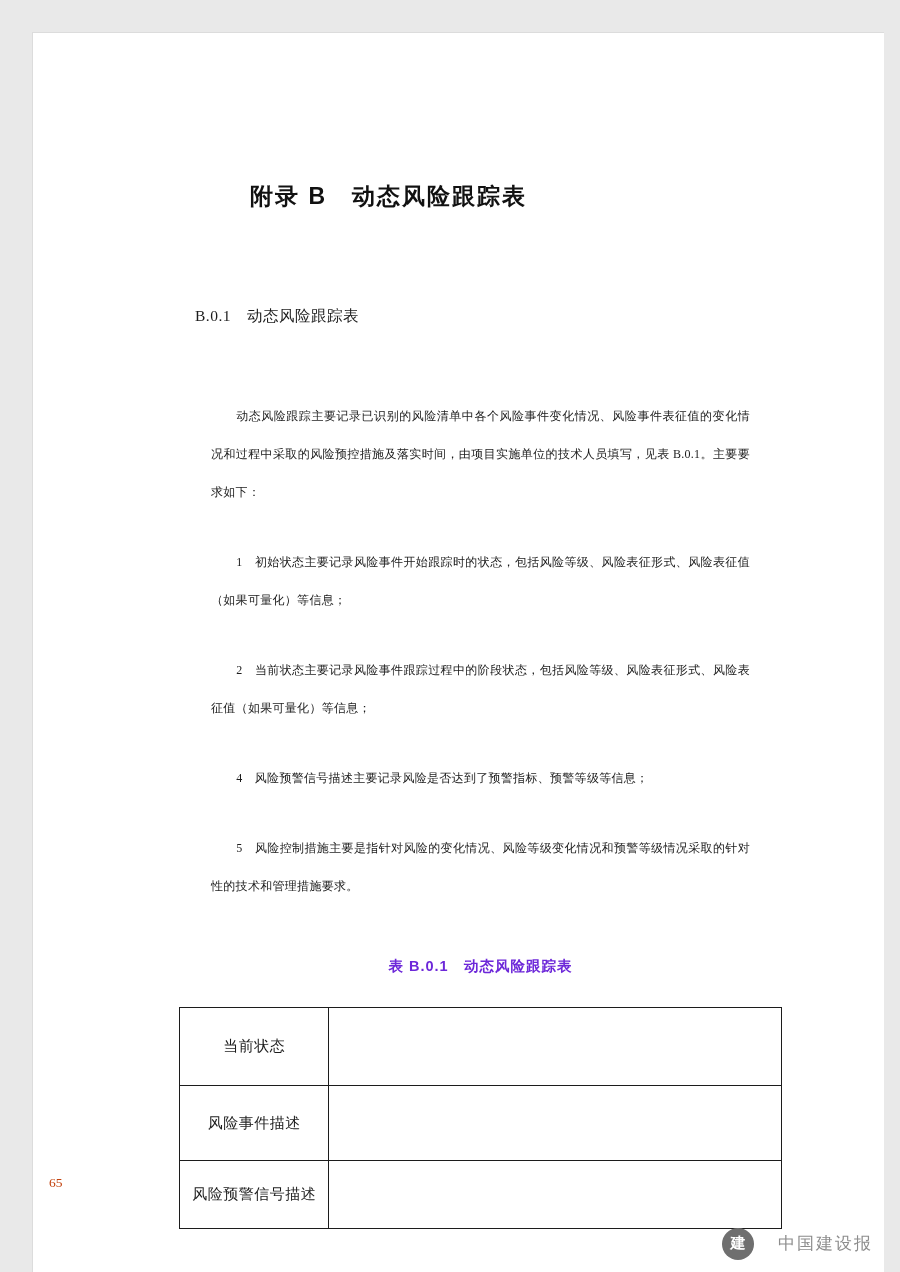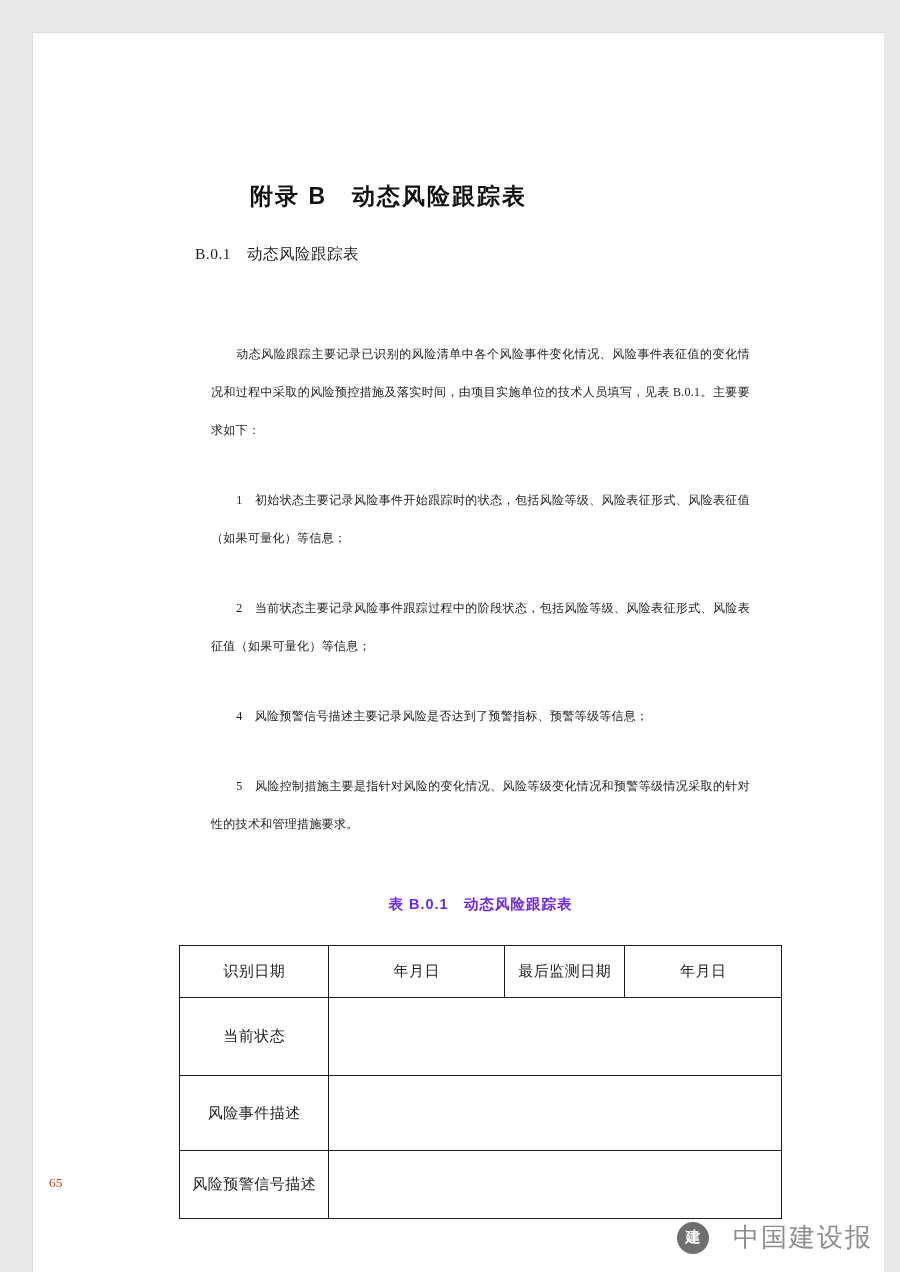--- a/index.html
+++ b/index.html
@@ -24,20 +24,21 @@
   .doc-title {
     margin-top: 116px;
     margin-left: 55px;
     font-family: "Liberation Sans", "DejaVu Sans", sans-serif;
     font-weight: 700;
     font-size: 23px;
     letter-spacing: 2px;
     color: #111111;
   }
   .section-heading {
+    margin-top: 62px;
     font-size: 15.5px;
     color: #1c1c1c;
     letter-spacing: 0.5px;
   }
   .body-block {
     margin-top: 22px;
   }
   .para {
     font-size: 12px;
     line-height: 38px;
@@ -101,21 +102,21 @@
     color: #ffffff;
     display: flex;
     align-items: center;
     justify-content: center;
     font-family: "Liberation Sans", "DejaVu Sans", sans-serif;
     font-size: 15px;
     font-weight: 700;
   }
   .wm-text {
     font-family: "Liberation Sans", "DejaVu Sans", sans-serif;
-    font-size: 26px;
+    font-size: 17px;
     color: #8d8d8d;
     letter-spacing: 2px;
   }
 </style>
 </head>
 <body>
 
 <div class="page">
   <div class="content">
 
@@ -134,26 +135,20 @@
     <div class="table-caption">表 B.0.1　动态风险跟踪表</div>
 
     <table class="risk-table">
       <colgroup>
         <col style="width:24.8%">
         <col style="width:29.2%">
         <col style="width:20.0%">
         <col style="width:26.0%">
       </colgroup>
       <tbody>
-        <tr class="r2">
-          <td>识别日期</td>
-          <td>年月日</td>
-          <td>最后监测日期</td>
-          <td>年月日</td>
-        </tr>
         <tr class="r4">
           <td>当前状态</td>
           <td colspan="3"></td>
         </tr>
         <tr class="r5">
           <td>风险事件描述</td>
           <td colspan="3"></td>
         </tr>
         <tr class="r6">
           <td>风险预警信号描述</td>

